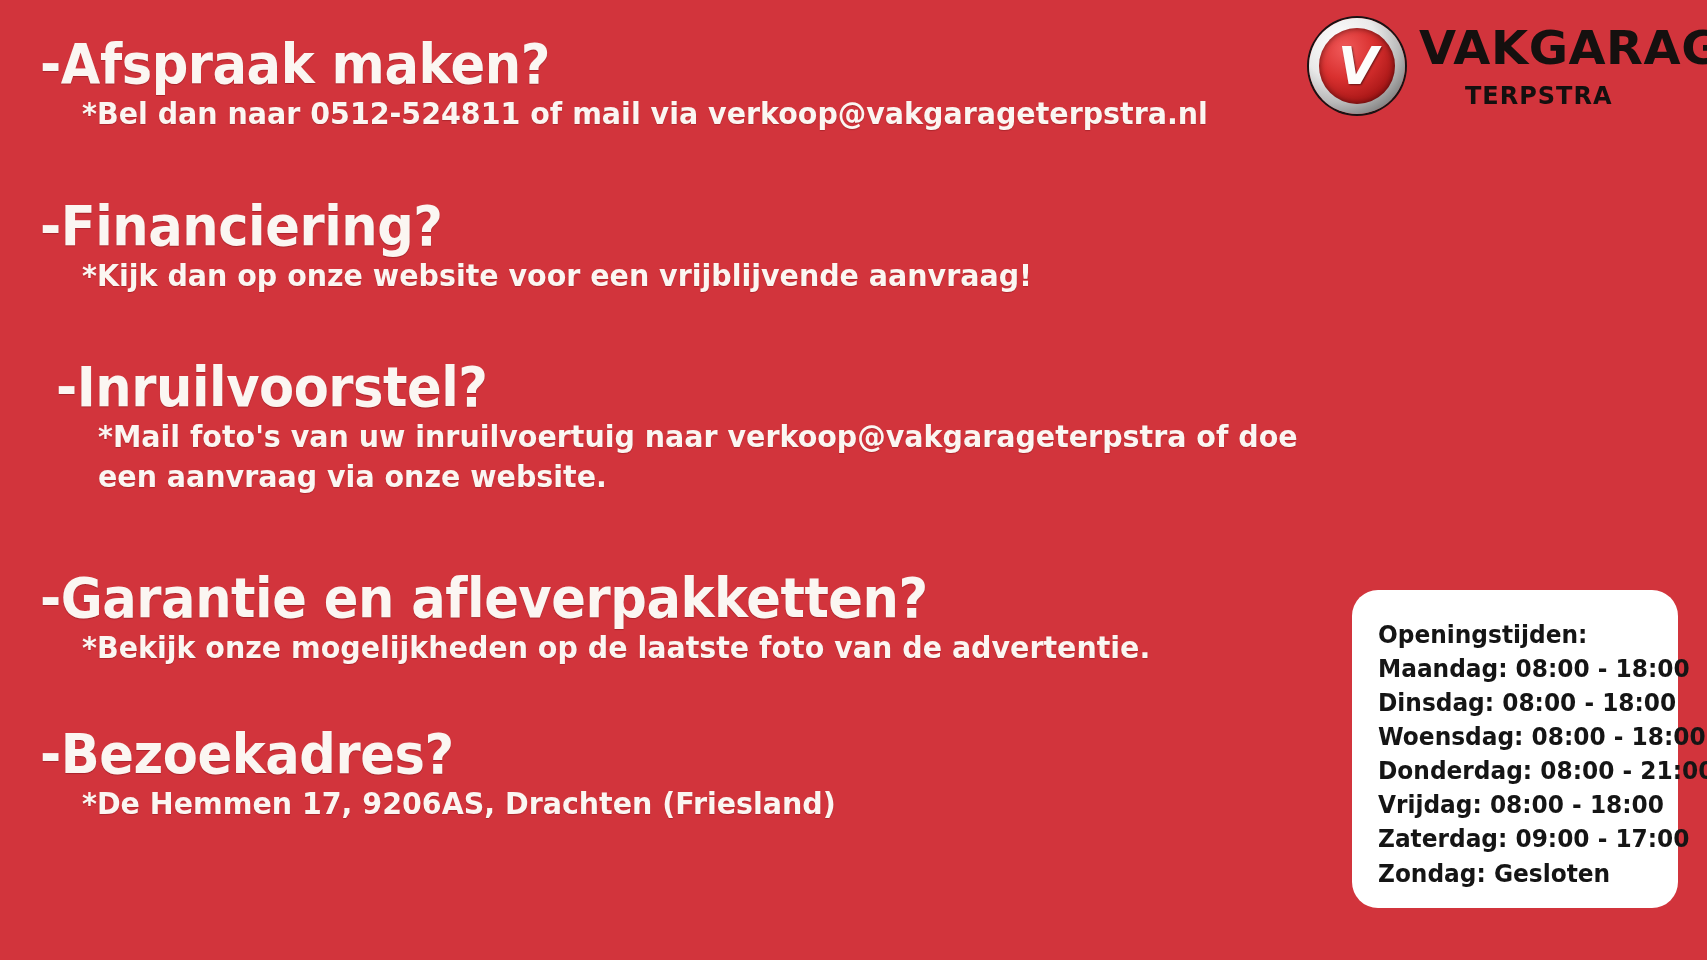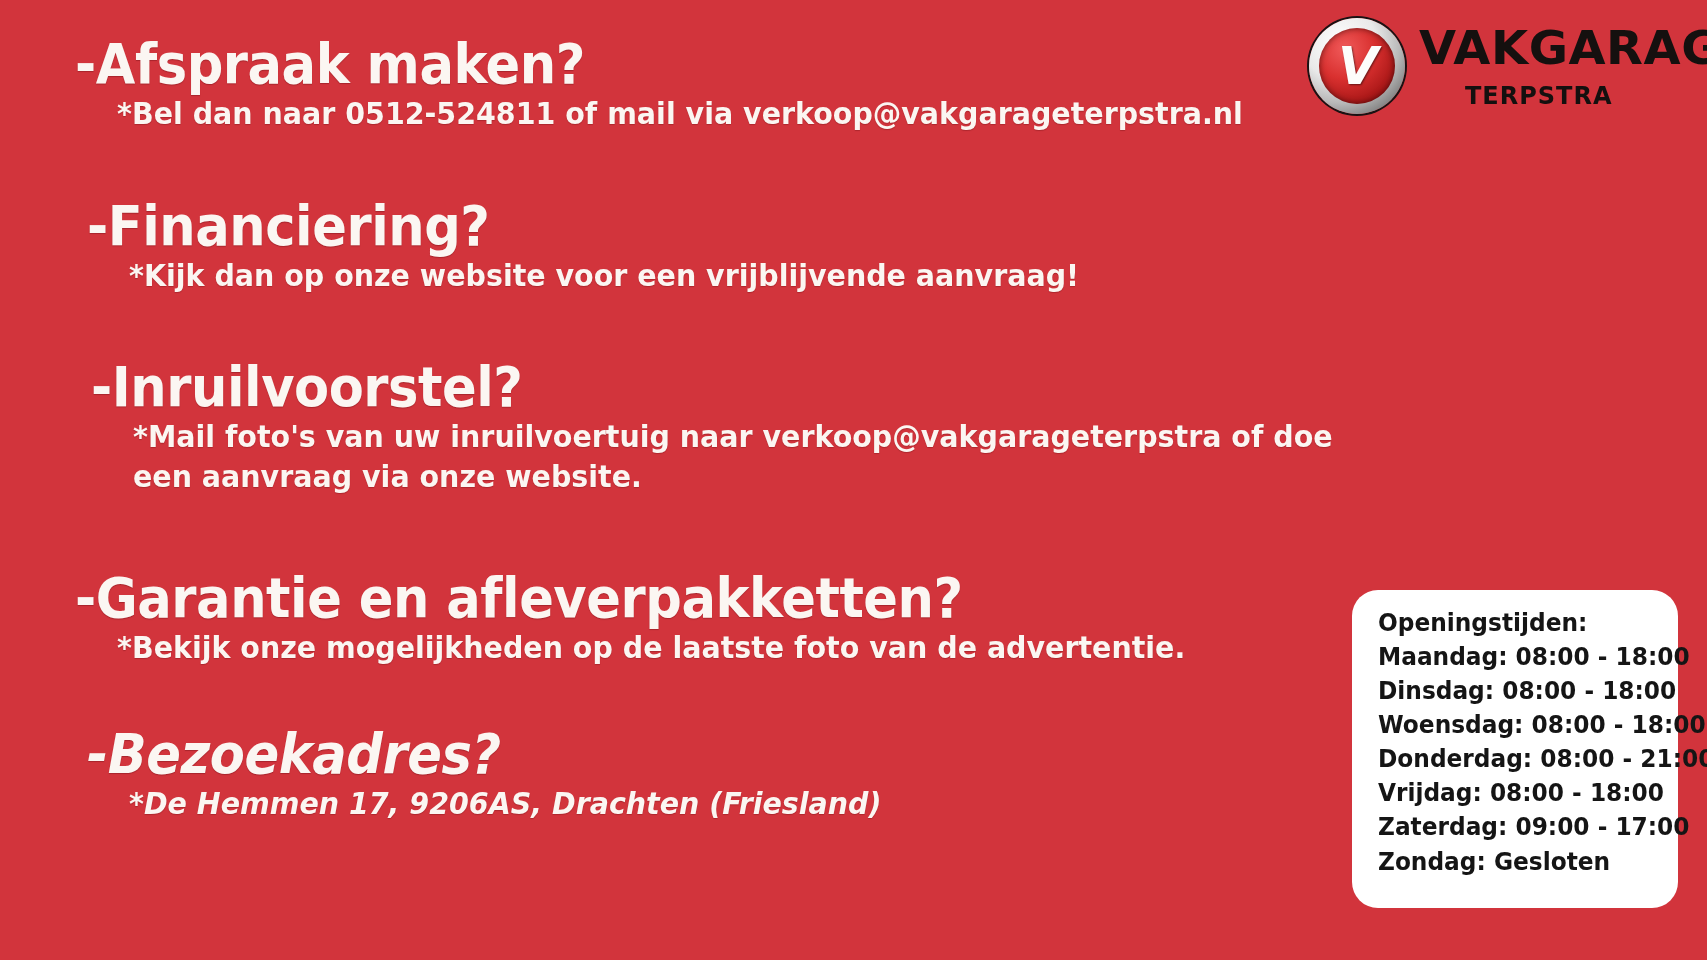--- a/index.html
+++ b/index.html
@@ -96,21 +96,20 @@
 
   
   #content {
     position: absolute;
     left: 40px;
     top: 26px;
     width: 1290px;
   }
   .section {
     margin-bottom: 4px;
-    margin-left: 35px;
   }
   .section-heading {
     color: #fbf6f2;
     font-family: "DejaVu Sans", sans-serif;
     font-weight: bold;
     font-size: 55px;
     line-height: 1.05;
     letter-spacing: -0.5px;
     transform: scaleX(0.93);
     transform-origin: left center;
@@ -125,36 +124,36 @@
     line-height: 1.35;
     margin-left: 42px;
     transform: scaleX(0.95);
     transform-origin: left center;
     white-space: nowrap;
     text-shadow: 0 1px 1px rgba(90,10,14,.3);
   }
 
   
   #sec-afspraak   { position: absolute; left: 0;  top: 10px;  }
-  #sec-financiering { position: absolute; left: 12px; top: 172px; }
+  #sec-financiering { position: absolute; left: 0; top: 172px; }
   #sec-inruil     { position: absolute; left: 16px;  top: 333px; }
   #sec-garantie   { position: absolute; left: 0;  top: 544px; }
-  #sec-bezoek     { position: absolute; left: 12px;  top: 700px; font-style: italic; }
+  #sec-bezoek     { position: absolute; left: 0;  top: 700px; }
 
   
   #hours-card {
     position: absolute;
     left: 1352px;
     top: 590px;
     width: 326px;
     height: 318px;
     background: #ffffff;
     border-radius: 26px;
     box-sizing: border-box;
-    padding: 16px 0 0 26px;
+    padding: 28px 0 0 26px;
   }
   .hours-line {
     color: #151515;
     font-family: "DejaVu Sans", sans-serif;
     font-weight: bold;
     font-size: 24px;
     line-height: 1.42;
     white-space: nowrap;
     transform: scaleX(0.97);
     transform-origin: left center;

